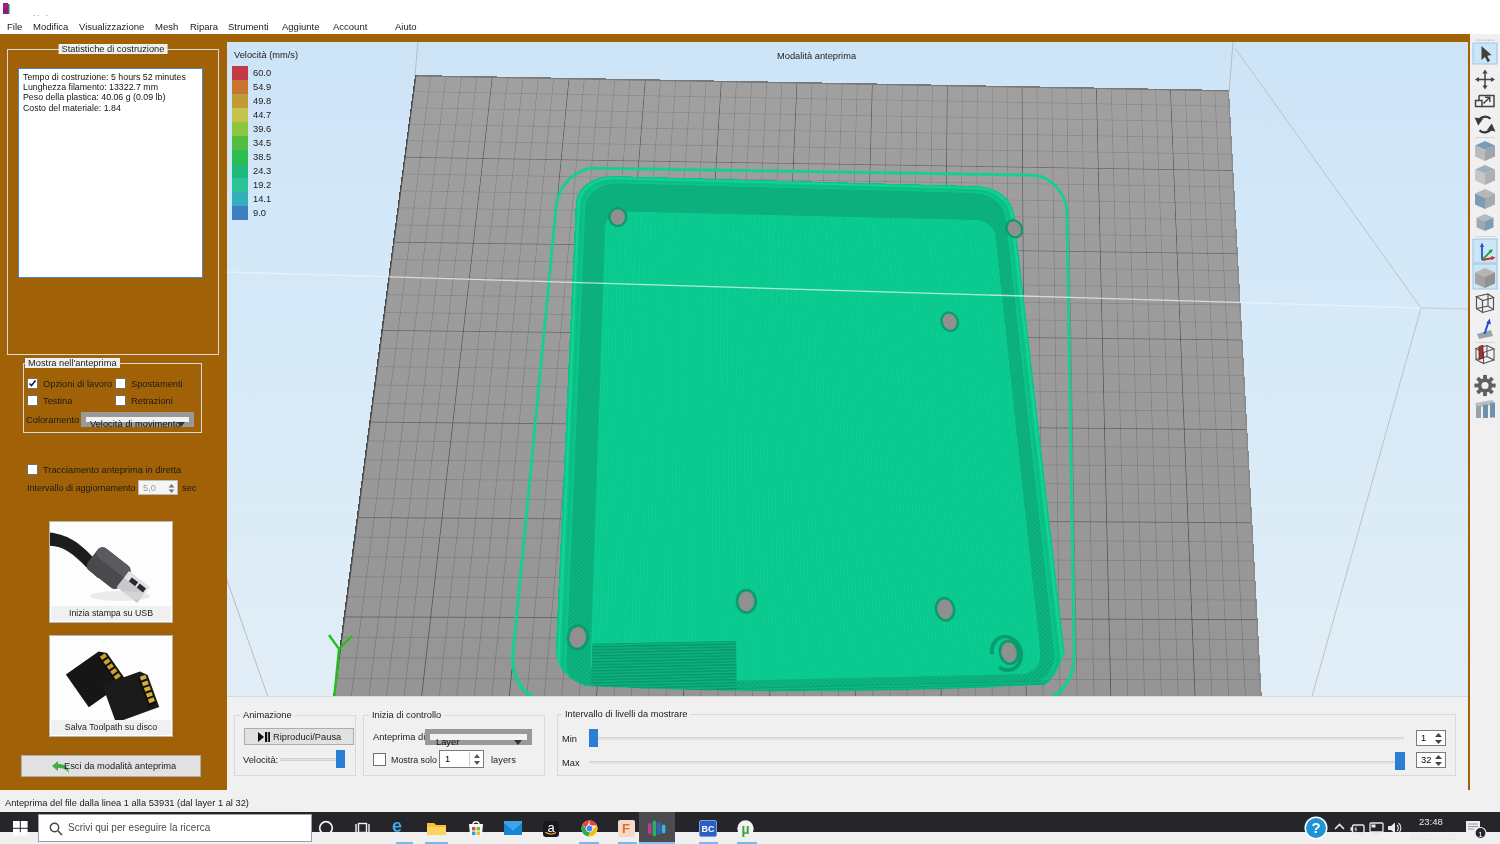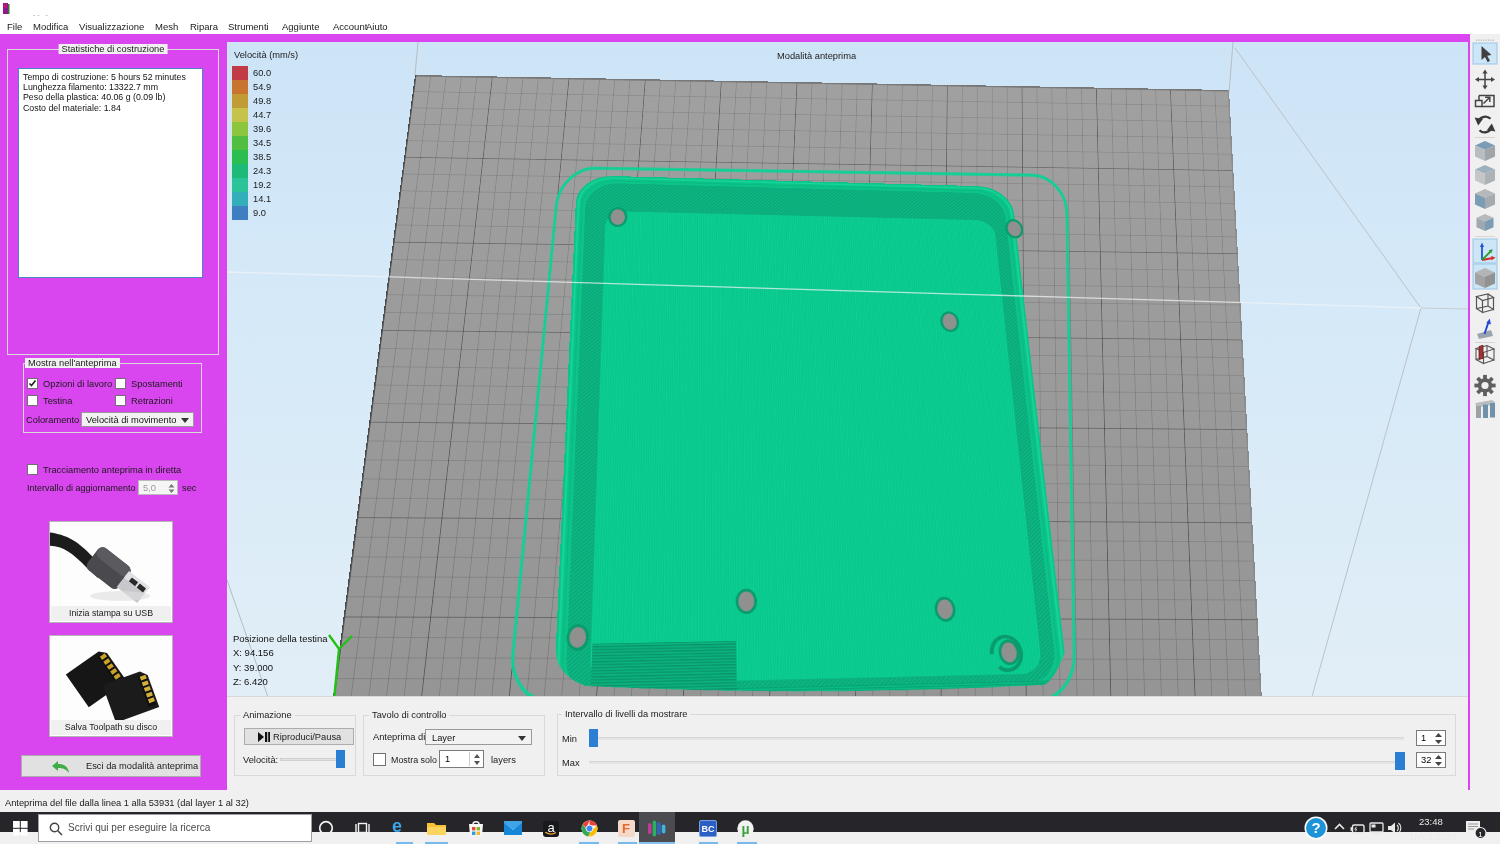--- a/index.html
+++ b/index.html
@@ -1,20 +1,20 @@
 <!DOCTYPE html>
 <html><head><meta charset="utf-8"><style>
 *{margin:0;padding:0;box-sizing:border-box}
 html,body{width:1500px;height:844px;overflow:hidden;background:#f0f0f0;opacity:.999;
  font-family:"Liberation Sans",sans-serif;-webkit-font-smoothing:antialiased}
 .abs{position:absolute}
 #titlebar{left:0;top:0;width:1500px;height:18px;background:#fff}
 #menubar{left:0;top:18px;width:1500px;height:16px;background:#fff;font-size:9.5px;color:#1a1a1a}
 #menubar span{position:absolute;top:3px}
-#main{left:0;top:34px;width:1500px;height:756px;background:#d946ef}
+#main{left:0;top:34px;width:1500px;height:756px;background:#a16207}
 .gbox{position:absolute;border:1px solid #d9d9d9;border-radius:0}
 .gtitle{position:absolute;top:-6px;background:#f0f0f0;padding:0 3px;font-size:9.3px;color:#1a1a1a;white-space:nowrap}
 .cb{position:absolute;width:11px;height:11px;background:#fff;border:1px solid #707070}
 .cblab{position:absolute;font-size:9.3px;color:#1a1a1a;white-space:nowrap}
 #viewport{left:227px;top:8px;width:1241px;height:654px;overflow:hidden;
  background:linear-gradient(180deg,#cde4f7 0%,#d5e9f8 40%,#dcecf7 75%,#e2eef7 100%)}
 #plat{position:absolute;left:0;top:0;width:1080px;height:700px;transform-origin:0 0;
  transform:matrix3d(0.7757937,0.0149471,0.0000000,0.0000220,-0.1403237,0.7970512,0.0000000,-0.0001834,0.0000000,0.0000000,1.0000000,0.0000000,188.0000000,33.0000000,0.0000000,1.0000000);
  background-color:#9b9b9b;
  background-image:
@@ -29,21 +29,21 @@
 #legend{position:absolute;left:5px;top:8px;font-size:9.3px;color:#1a1a1a}
 .lrow{position:absolute;left:0;width:120px;height:14px}
 .lsw{position:absolute;left:0;top:0;width:16px;height:14px}
 .llab{position:absolute;left:21px;top:2px;font-size:9.3px}
 #toolbar{left:1470px;top:0px;width:30px;height:756px;background:#f0f0f0}
 #bottombar{left:227px;top:662px;width:1241px;height:94px;background:#f0f0f0;border-top:1px solid #d8d8d8}
 #statusbar{left:0;top:790px;width:1500px;height:22px;background:#f0f0f0;font-size:9.3px;color:#1a1a1a}
 #taskbar{left:0;top:812px;width:1500px;height:20px;background:#26262a}
 .tblab{position:absolute;color:#e8e8e8}
 .wbtn{position:absolute;background:#e1e1e1;border:1px solid #adadad;font-size:9.3px;color:#1a1a1a}
-.combo{position:absolute;background:#fff;border:1px solid #b91c1c;font-size:9.3px;color:#111}
+.combo{position:absolute;background:#fff;border:5px solid #b91c1c;font-size:9.3px;color:#111}
 .imgbtn{position:absolute;border:1px solid #b5b5b5;background:#fff}
 .imgcap{position:absolute;left:1px;right:1px;bottom:1px;height:15px;background:#f0f0f0;
  text-align:center;font-size:8.8px;color:#1a1a1a;padding-top:2px}
 </style></head><body>
 <div id="titlebar" class="abs">
  <svg class="abs" style="left:3px;top:3px" width="8" height="12">
       <rect x="0" y="0" width="5" height="11" fill="#8b1a8b"></rect>
       <rect x="1" y="1" width="3" height="4" fill="#c4156e"></rect>
       <rect x="5" y="1" width="1.5" height="10" fill="#2e7d32"></rect>
     </svg>
@@ -51,21 +51,21 @@
 </div>
 <div id="menubar" class="abs">
  <span style="left:7px">File</span>
     <span style="left:33px">Modifica</span>
  <span style="left:79px">Visualizzazione</span>
     <span style="left:155px">Mesh</span>
  <span style="left:190px">Ripara</span>
     <span style="left:228px">Strumenti</span>
  <span style="left:282px">Aggiunte</span>
     <span style="left:333px">Account</span>
- <span style="left:366px">Aiuto</span>
+ <span style="left:395px">Aiuto</span>
 </div>
 <div id="main" class="abs">
 
  <div class="gbox" style="left:7px;top:15px;width:212px;height:306px">
   <div class="gtitle" style="left:50%;transform:translateX(-50%)">Statistiche di costruzione</div>
  </div>
  <div class="abs" style="left:18px;top:34px;width:185px;height:210px;background:#fff;border:1px solid #4a86c8">
   <div style="padding:3px 0 0 4px;font-size:8.8px;line-height:10.2px;color:#111">Tempo di costruzione: 5 hours 52 minutes<br>Lunghezza filamento: 13322.7 mm<br>Peso della plastica: 40.06 g (0.09 lb)<br>Costo del materiale: 1.84</div>
  </div>
  <div class="gbox" style="left:23px;top:329px;width:179px;height:70px">
@@ -142,21 +142,21 @@
       <rect x="92" y="41" width="8" height="5" fill="#2a2a2a"></rect>
     </g>
     <ellipse cx="70" cy="74" rx="30" ry="5" fill="#ddd" opacity="0.6"></ellipse>
   </svg>
   <div class="imgcap">Inizia stampa su USB</div>
  </div>
  <div class="wbtn" style="left:21px;top:721px;width:180px;height:22px">
    <svg style="position:absolute;left:28px;top:4px" width="20" height="14" viewBox="0 0 20 14">
      <path d="M8,1 L2,6 L8,11 L8,8 C13,8 16,9 19,13 C18,6 14,4 8,4 Z" fill="#3fae49"></path>
    </svg>
-   <span style="position:absolute;left:64px;top:5px">Esci da modalità anteprima</span>
+   <span style="position:absolute;left:42px;top:5px">Esci da modalità anteprima</span>
  </div>
 
  <div id="viewport" class="abs">
   <div id="plat">
         <svg width="1080" height="700" style="position:absolute;left:0;top:0">
           <rect x="200" y="110" width="658" height="572" rx="46" fill="none" stroke="#10d096" stroke-width="3.4"></rect>
         </svg>
       </div>
   <div id="objplane"><svg width="570" height="690" viewBox="0 0 570 690" style="overflow:visible">
 <defs>
@@ -257,21 +257,20 @@
         <div class="lrow" style="top:142px">
           <div class="lsw" style="background:#35aebb"></div>
           <div class="llab">14.1</div>
         </div>
         <div class="lrow" style="top:156px">
           <div class="lsw" style="background:#3f7fc1"></div>
           <div class="llab">9.0</div>
         </div>
       </div>
   <div class="abs" style="left:550px;top:9px;font-size:9.3px;color:#222">Modalità anteprima</div>
-  <div class="abs" style="left:6px;top:590px;font-size:9.5px;color:#111;line-height:14.3px">Posizione della testina<br>X: 94.156<br>Y: 39.000<br>Z: 6.420</div>
  </div>
  <div id="toolbar" class="abs"><svg width="30" height="756" viewBox="0 0 30 756">
         <g fill="#bbb">
           <rect x="6.0" y="5.5" width="1.2" height="1.4"></rect>
           <rect x="8.4" y="5.5" width="1.2" height="1.4"></rect>
           <rect x="10.8" y="5.5" width="1.2" height="1.4"></rect>
           <rect x="13.2" y="5.5" width="1.2" height="1.4"></rect>
           <rect x="15.6" y="5.5" width="1.2" height="1.4"></rect>
           <rect x="18.0" y="5.5" width="1.2" height="1.4"></rect>
           <rect x="20.4" y="5.5" width="1.2" height="1.4"></rect>
@@ -381,21 +380,21 @@
           <rect x="7" y="0" width="2.2" height="10" fill="#111"></rect>
           <rect x="10.2" y="0" width="2.2" height="10" fill="#111"></rect>
         </svg>
    <span style="position:absolute;left:28px;top:3px">Riproduci/Pausa</span>
  </div>
  <div class="cblab" style="left:16px;top:58px">Velocità:</div>
  <div class="abs" style="left:53px;top:61px;width:65px;height:3px;background:#e2e2e2;border:1px solid #d0d0d0"></div>
  <div class="abs" style="left:109px;top:53px;width:9px;height:18px;background:#2a7fd4"></div>
 
  <div class="gbox" style="left:136px;top:18px;width:182px;height:61px">
-        <div class="gtitle" style="left:5px">Tavolo di controllo</div>
+        <div class="gtitle" style="left:5px">Inizia di controllo</div>
       </div>
  <div class="cblab" style="left:146px;top:35px">Anteprima di</div>
  <div class="combo" style="left:198px;top:32px;width:107px;height:16px;background:#f2f2f2;border-color:#999">
    <span style="position:absolute;left:6px;top:3px">Layer</span>
    <svg style="position:absolute;right:5px;top:6px" width="8" height="5">
           <path d="M0,0 L8,0 L4,5 Z" fill="#333"></path>
         </svg>
  </div>
  <div class="cb" style="left:146px;top:56px;width:13px;height:13px"></div>
  <div class="cblab" style="left:164px;top:58px;font-size:8.9px">Mostra solo</div>

